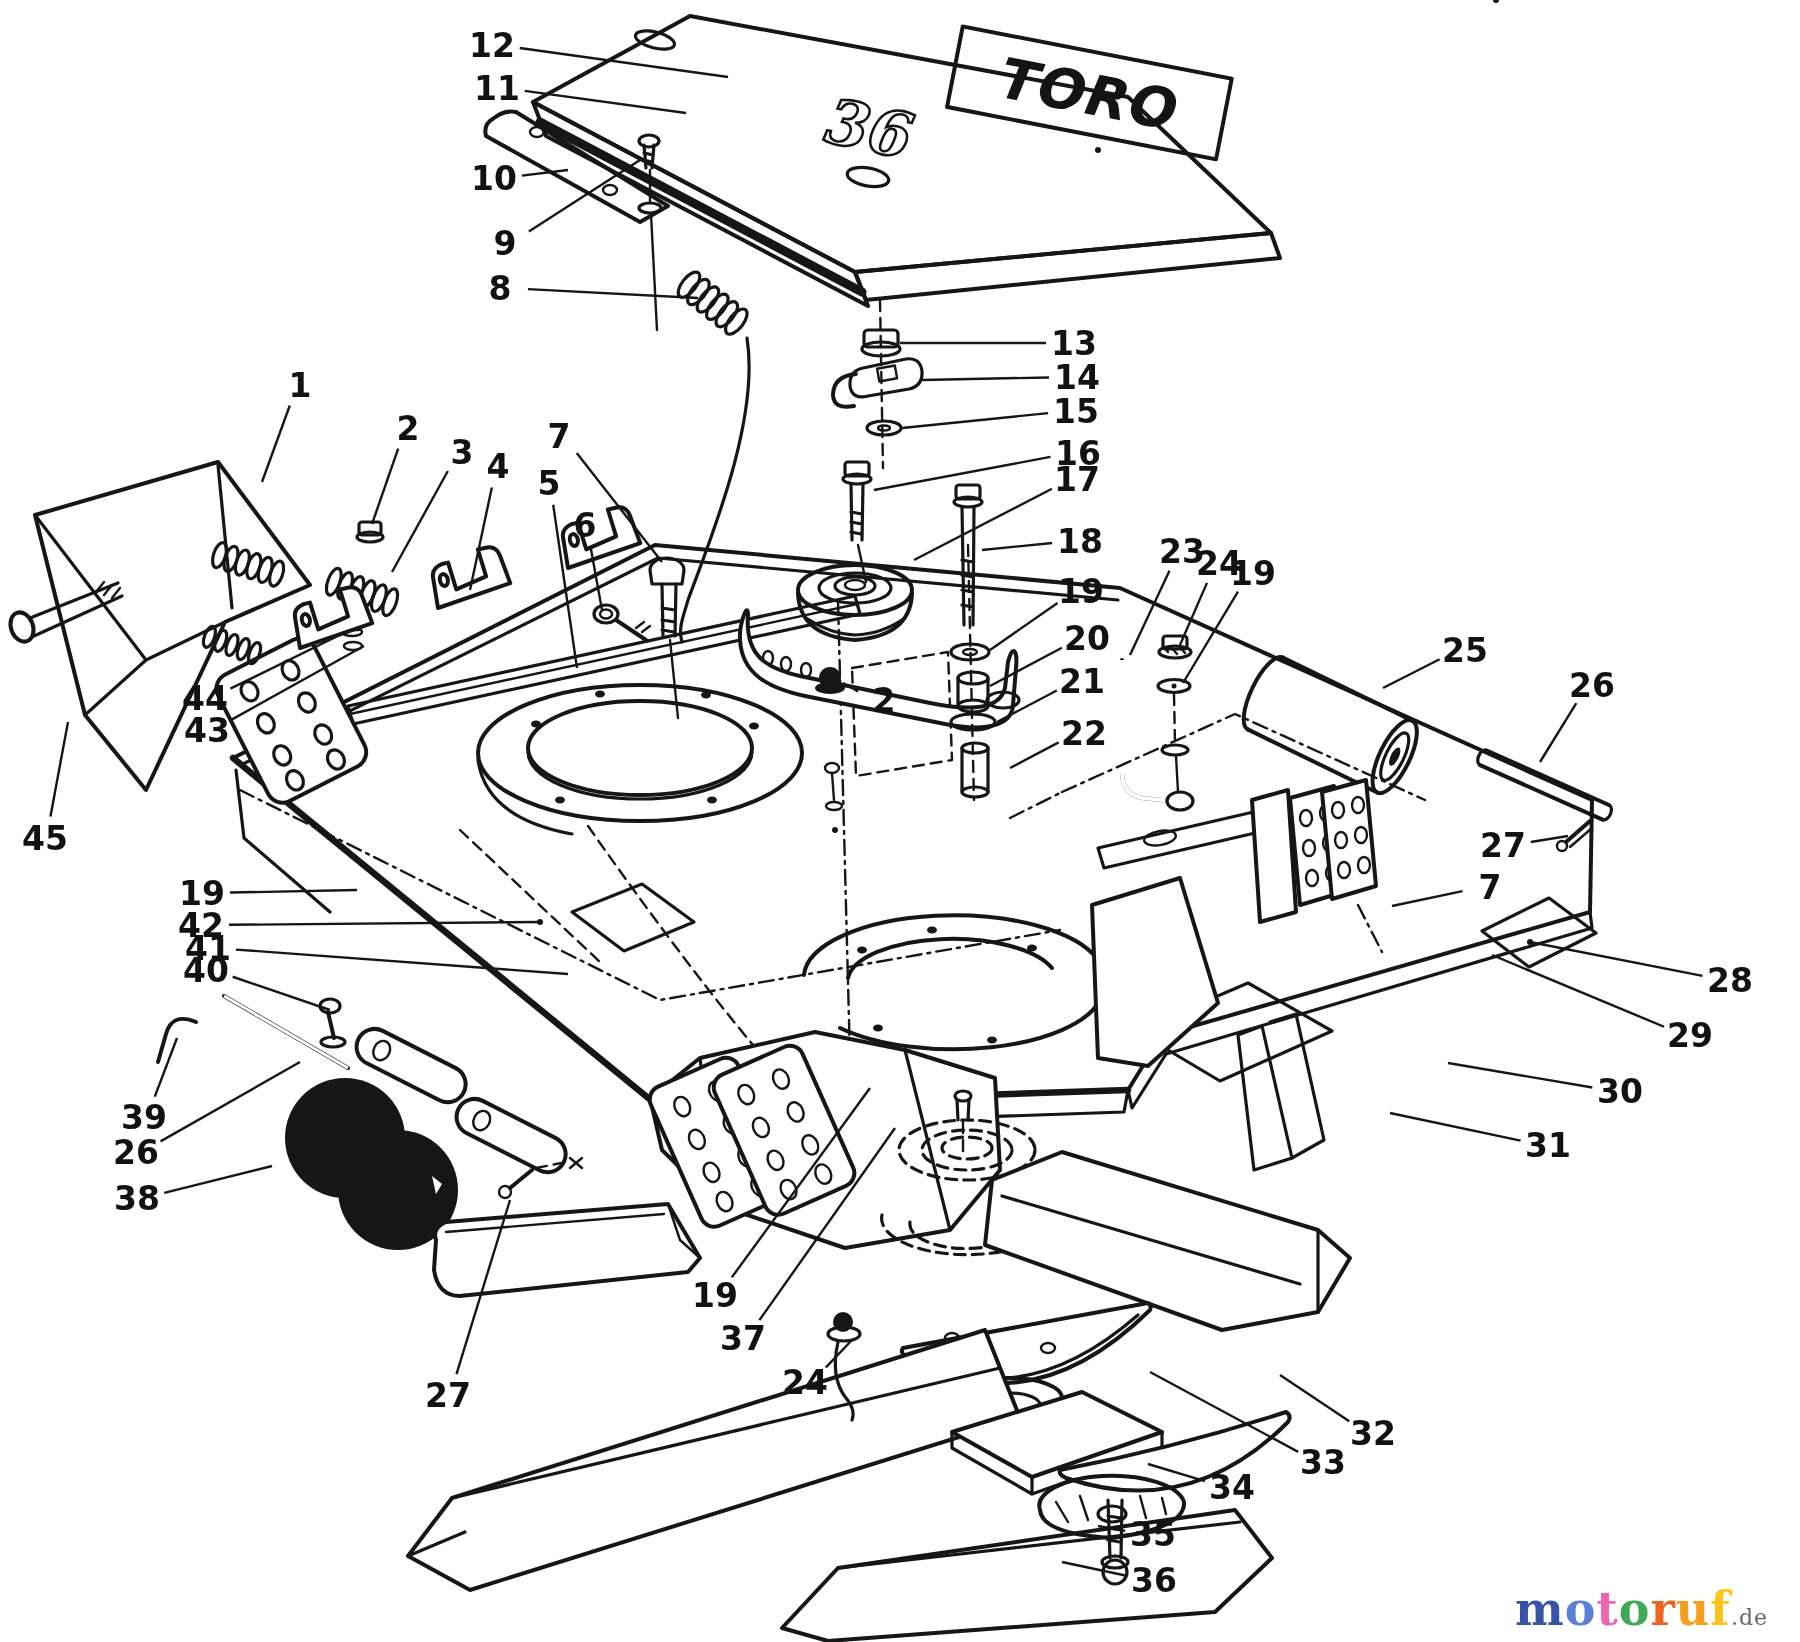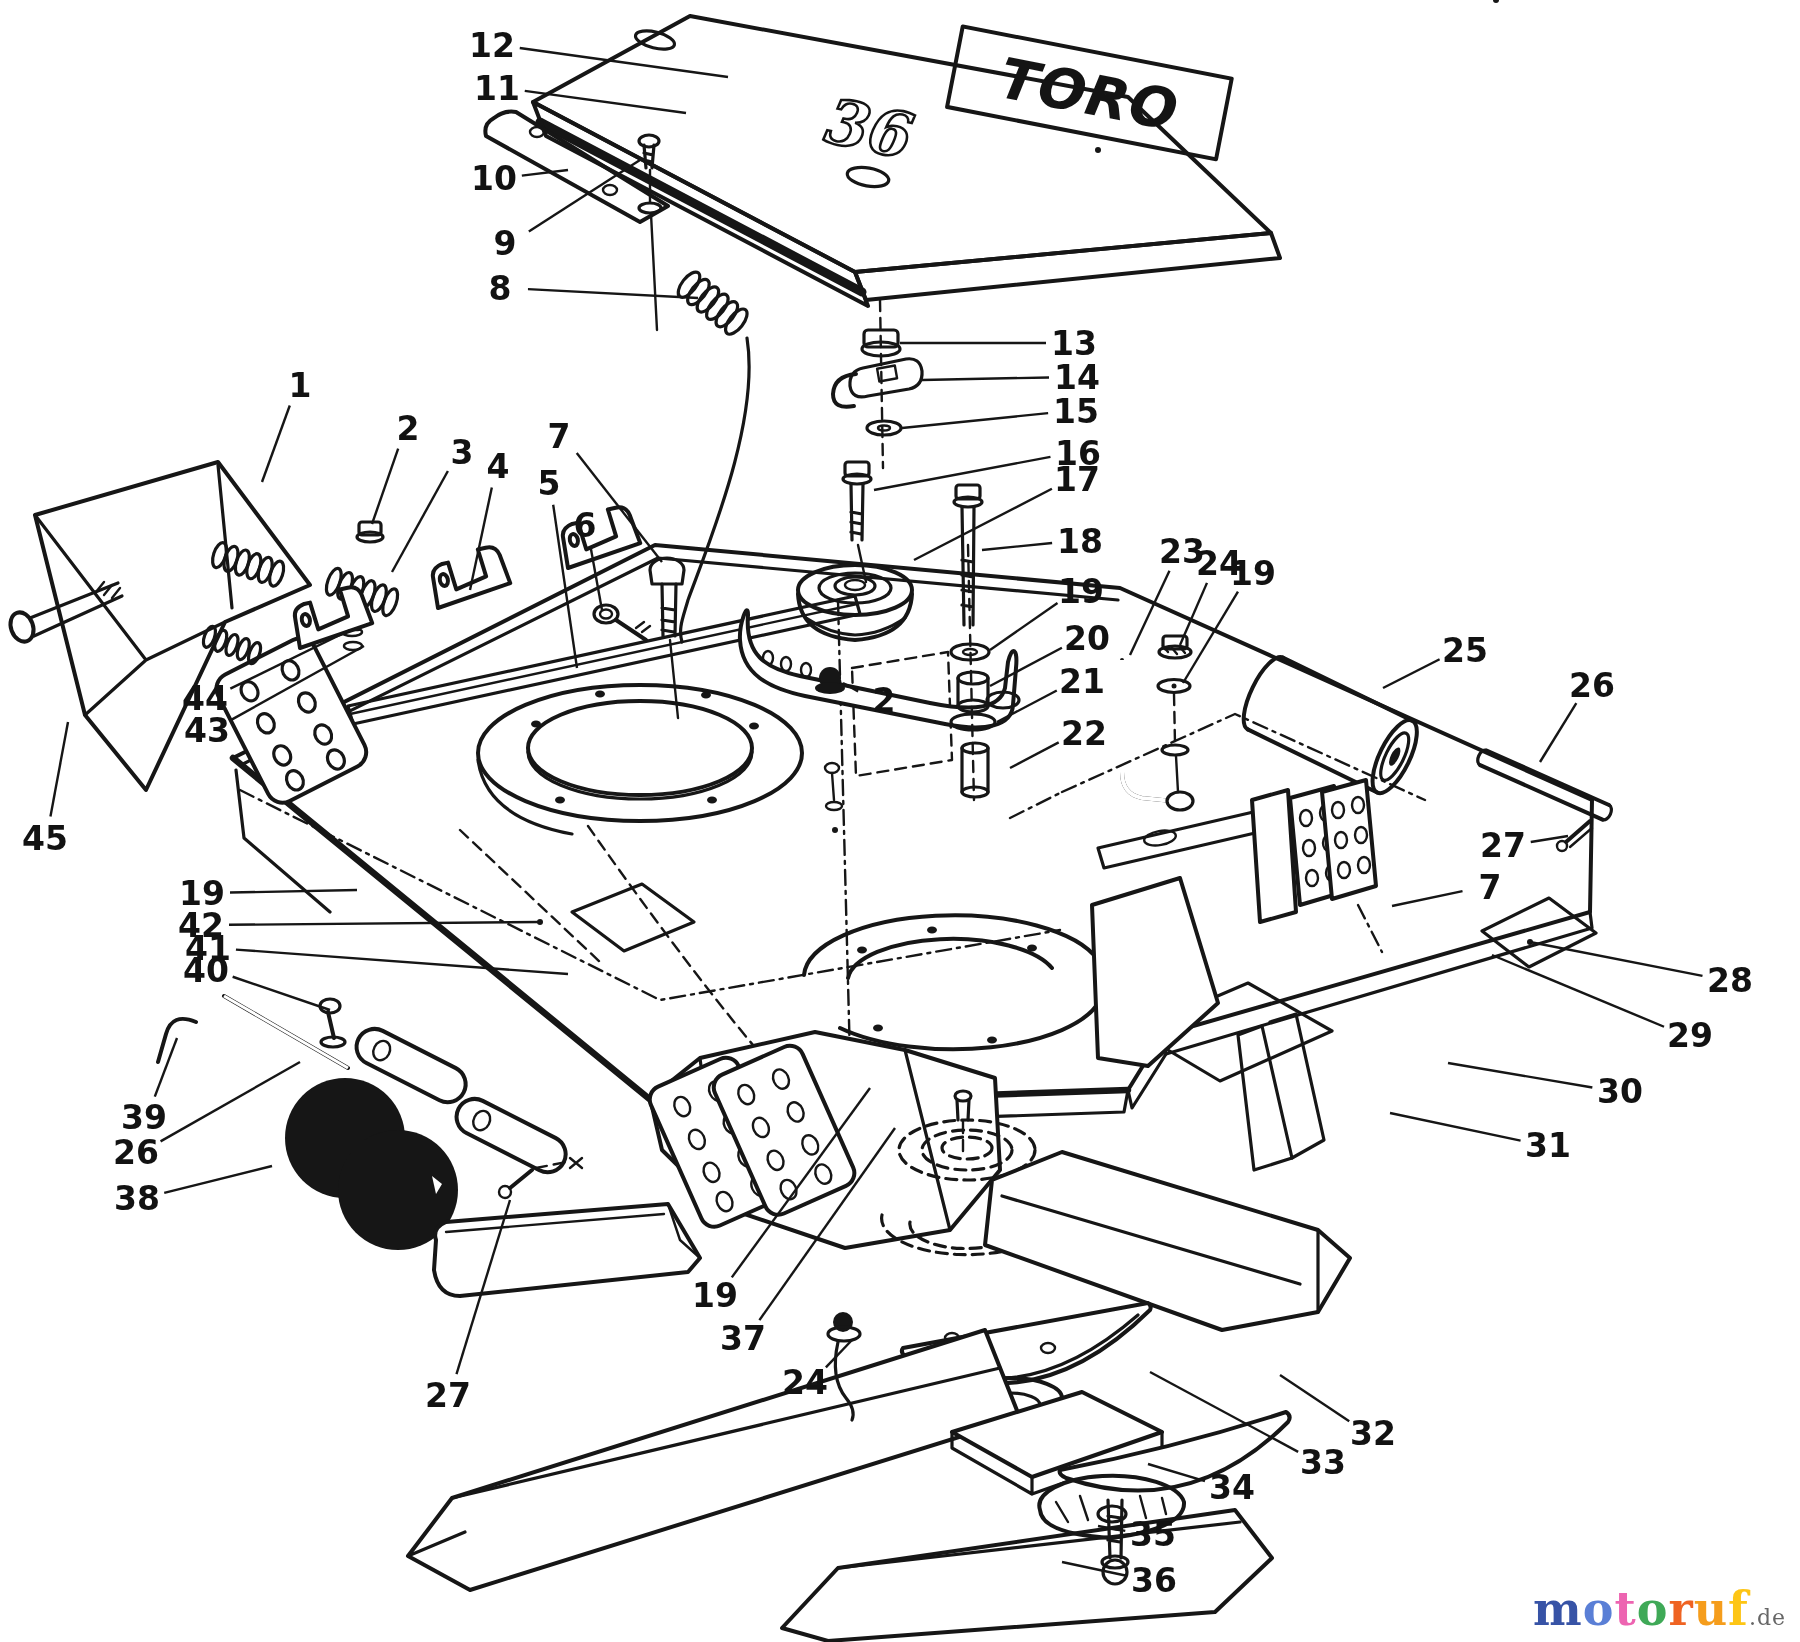--- a/index.html
+++ b/index.html
@@ -11,21 +11,21 @@
   .thin{stroke-width:2.4}
   .med{stroke-width:3.2}
   .hv{stroke-width:6.5}
   .hv2{stroke-width:9}
   .dash{stroke-dasharray:11 7}
   .ddot{stroke-dasharray:15 6 3 6}
   .blk{fill:#161616;stroke:none}
   .callout-text{font:700 33px "DejaVu Sans","Liberation Sans",sans-serif;fill:#121212;}
   .logo-text{font:italic 800 56px "DejaVu Sans","Liberation Sans",sans-serif;fill:#141414;letter-spacing:1px;}
   .model-text{font:italic 700 62px "DejaVu Serif","Liberation Serif",serif;fill:#ffffff;stroke:#141414;stroke-width:2.6px;}
-  #watermark{position:absolute;right:14px;bottom:6px;
+  #watermark{position:absolute;right:32px;bottom:6px;
              font-family:"DejaVu Serif","Liberation Serif",serif;font-weight:700;
              font-size:46px;letter-spacing:1px;}
   #watermark .suffix{font-size:22px;font-weight:400;}
 </style>
 </head>
 <body>
 
 <div class="stage">
 <svg id="diagram-svg" width="1800" height="1642" viewBox="0 0 1800 1642">
 

